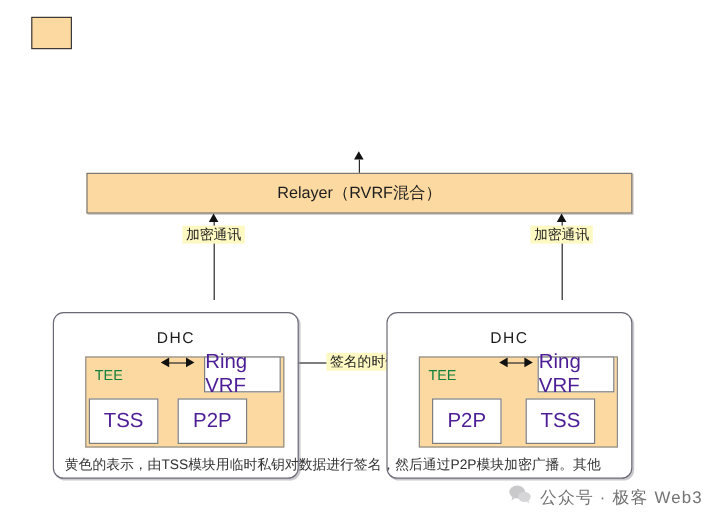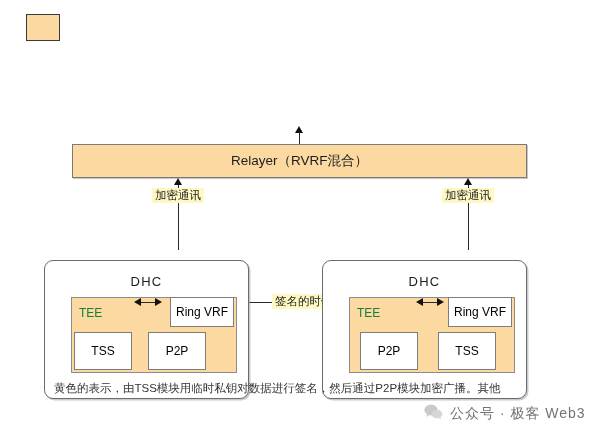--- a/index.html
+++ b/index.html
@@ -175,22 +175,22 @@
   }
 
   .node-box {
     position: absolute;
     background: #ffffff;
     border: 1px solid #7d7d7d;
     box-sizing: border-box;
     display: flex;
     align-items: center;
     justify-content: center;
-    font-size: 12px;
-    color: #000000;
+    font-size: 17px;
+    color: #4c1d95;
   }
   .ringvrf {
     top: -1px;
     right: 2px;
     width: 64px;
     height: 30px;
   }
   .slot-a {
     left: 2px;
     top: 34px;

